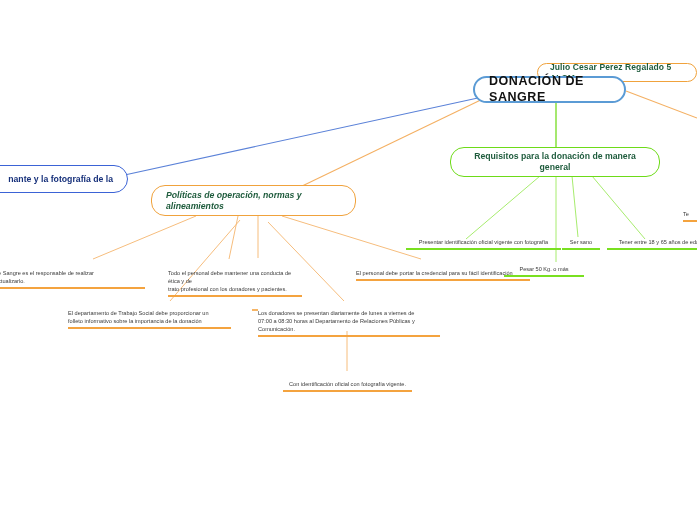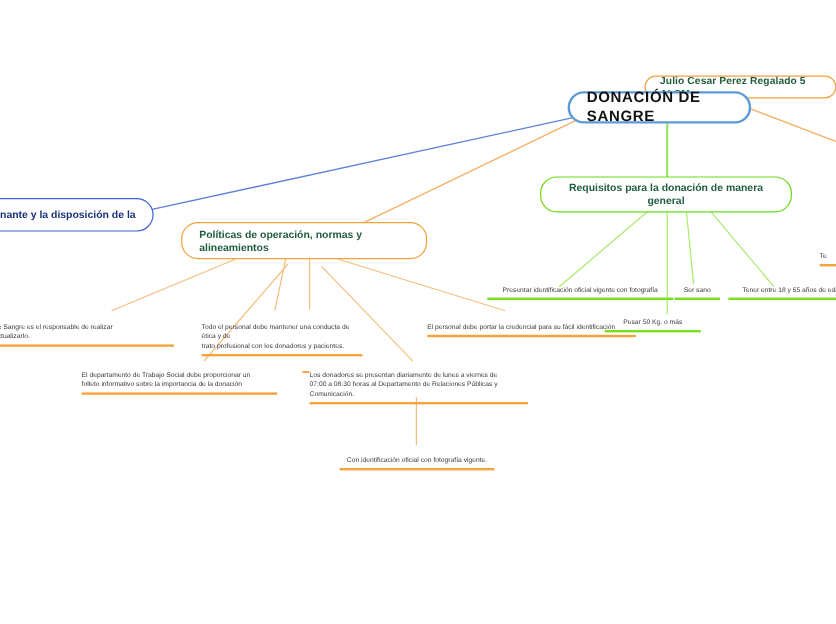--- a/index.html
+++ b/index.html
@@ -127,24 +127,24 @@
 
   <div class="capsule author" style="left:537px; top:46px; height:19px;margin-top:17px;">
     <span>Julio Cesar Perez Regalado 5 ALCM</span>
   </div>
 
   <div class="capsule root" style="left:473px; top:76px; width:153px; height:27px;">
     <span>DONACIÓN DE SANGRE</span>
   </div>
 
   <div class="capsule blue" style="left:-62px; top:165px; width:190px; height:28px;">
-    <span style="margin-left:auto;">nante y la disposición de la</span>
+    <span style="margin-left:auto;">nante y la fotografía de la</span>
   </div>
 
-  <div class="capsule orange" style="left:151px; top:185px; width:205px; height:31px;">
+  <div class="capsule orange" style="left:151px; top:185px; width:205px; height:31px;font-style:italic;">
     <span>Políticas de operación, normas y alineamientos</span>
   </div>
 
   <div class="capsule green" style="left:450px; top:147px; width:210px; height:30px;">
     <span>Requisitos para la donación de manera general</span>
   </div>
 
   <div class="leaf orange" style="left:683px; top:202px; width:40px;">
     <span>Te</span>
   </div>

